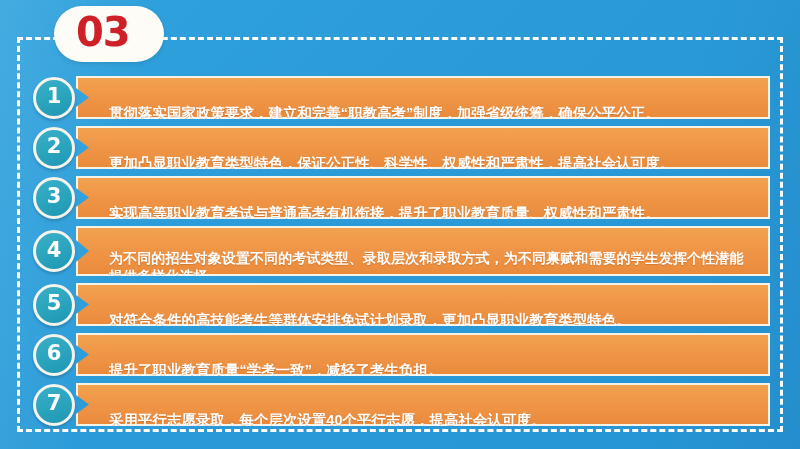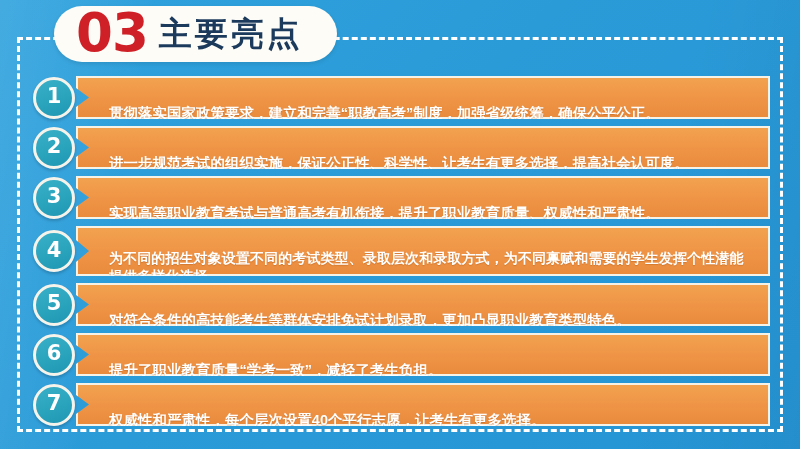--- a/index.html
+++ b/index.html
@@ -52,21 +52,21 @@
     background: #fdfcf7;
     border-radius: 30px;
     display: flex;
     align-items: center;
     gap: 11px;
     box-shadow: 0 2px 4px rgba(0,0,0,0.10);
     z-index: 5;
   }
   .title-num {
     color: #cf2027;
-    font-size: 53px;
+    font-size: 40px;
     font-weight: bold;
     line-height: 1;
     letter-spacing: -1px;
     font-family: "DejaVu Sans", "Liberation Sans", sans-serif;
     transform: translateY(-2px);
   }
   .title-text {
     color: #1b3a5c;
     font-size: 33px;
     font-weight: bold;
@@ -145,37 +145,36 @@
 <body>
 
 <div id="poster">
 
   <div class="bg-wash"></div>
 
   <div class="dashed-frame"></div>
 
   <div class="title-pill">
     <span class="title-num">03</span>
-    <span class="title-text">主要亮点</span>
   </div>
 
   <div class="list">
 
     <div class="row">
       <div class="bar">
         <span class="bar-text">贯彻落实国家政策要求，建立和完善“职教高考”制度，加强省级统筹，确保公平公正。</span>
       </div>
       <div class="badge">
         <span>1</span>
       </div>
     </div>
 
     <div class="row">
       <div class="bar">
-        <span class="bar-text">进一步规范考试的组织实施，保证公正性、科学性、让考生有更多选择，提高社会认可度。</span>
+        <span class="bar-text">更加凸显职业教育类型特色，保证公正性、科学性、权威性和严肃性，提高社会认可度。</span>
       </div>
       <div class="badge">
         <span>2</span>
       </div>
     </div>
 
     <div class="row">
       <div class="bar">
         <span class="bar-text">实现高等职业教育考试与普通高考有机衔接，提升了职业教育质量、权威性和严肃性。</span>
       </div>
@@ -206,21 +205,21 @@
       <div class="bar">
         <span class="bar-text">提升了职业教育质量“学考一致”，减轻了考生负担。</span>
       </div>
       <div class="badge">
         <span>6</span>
       </div>
     </div>
 
     <div class="row">
       <div class="bar">
-        <span class="bar-text">权威性和严肃性，每个层次设置40个平行志愿，让考生有更多选择。</span>
+        <span class="bar-text">采用平行志愿录取，每个层次设置40个平行志愿，提高社会认可度。</span>
       </div>
       <div class="badge">
         <span>7</span>
       </div>
     </div>
 
   </div>
 </div>
 
 </body></html>

